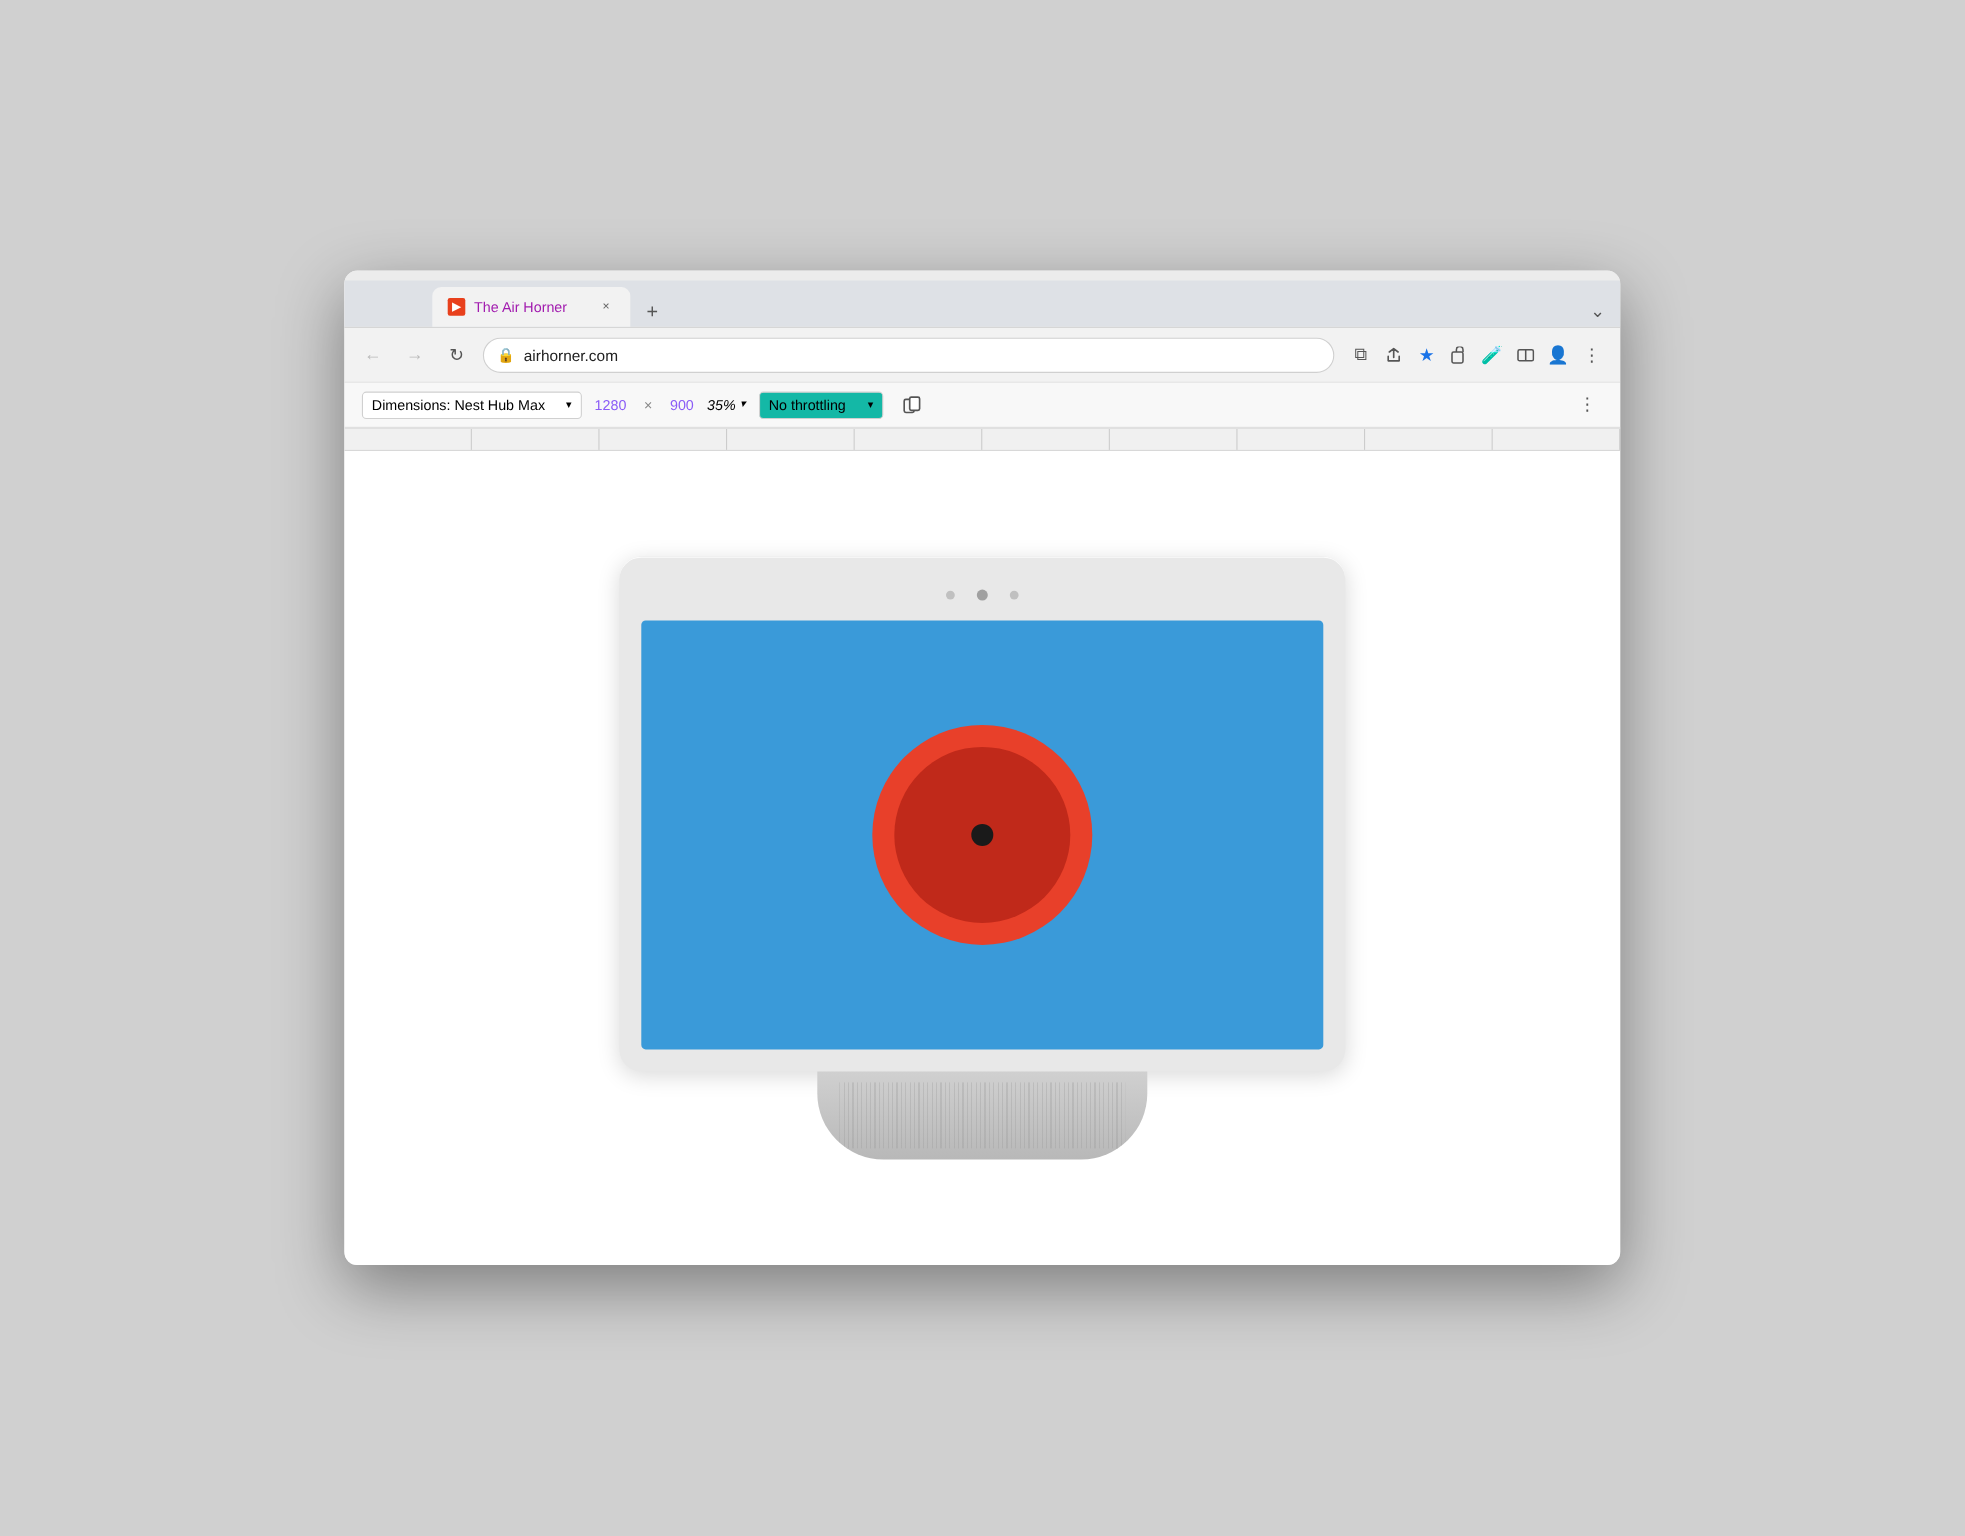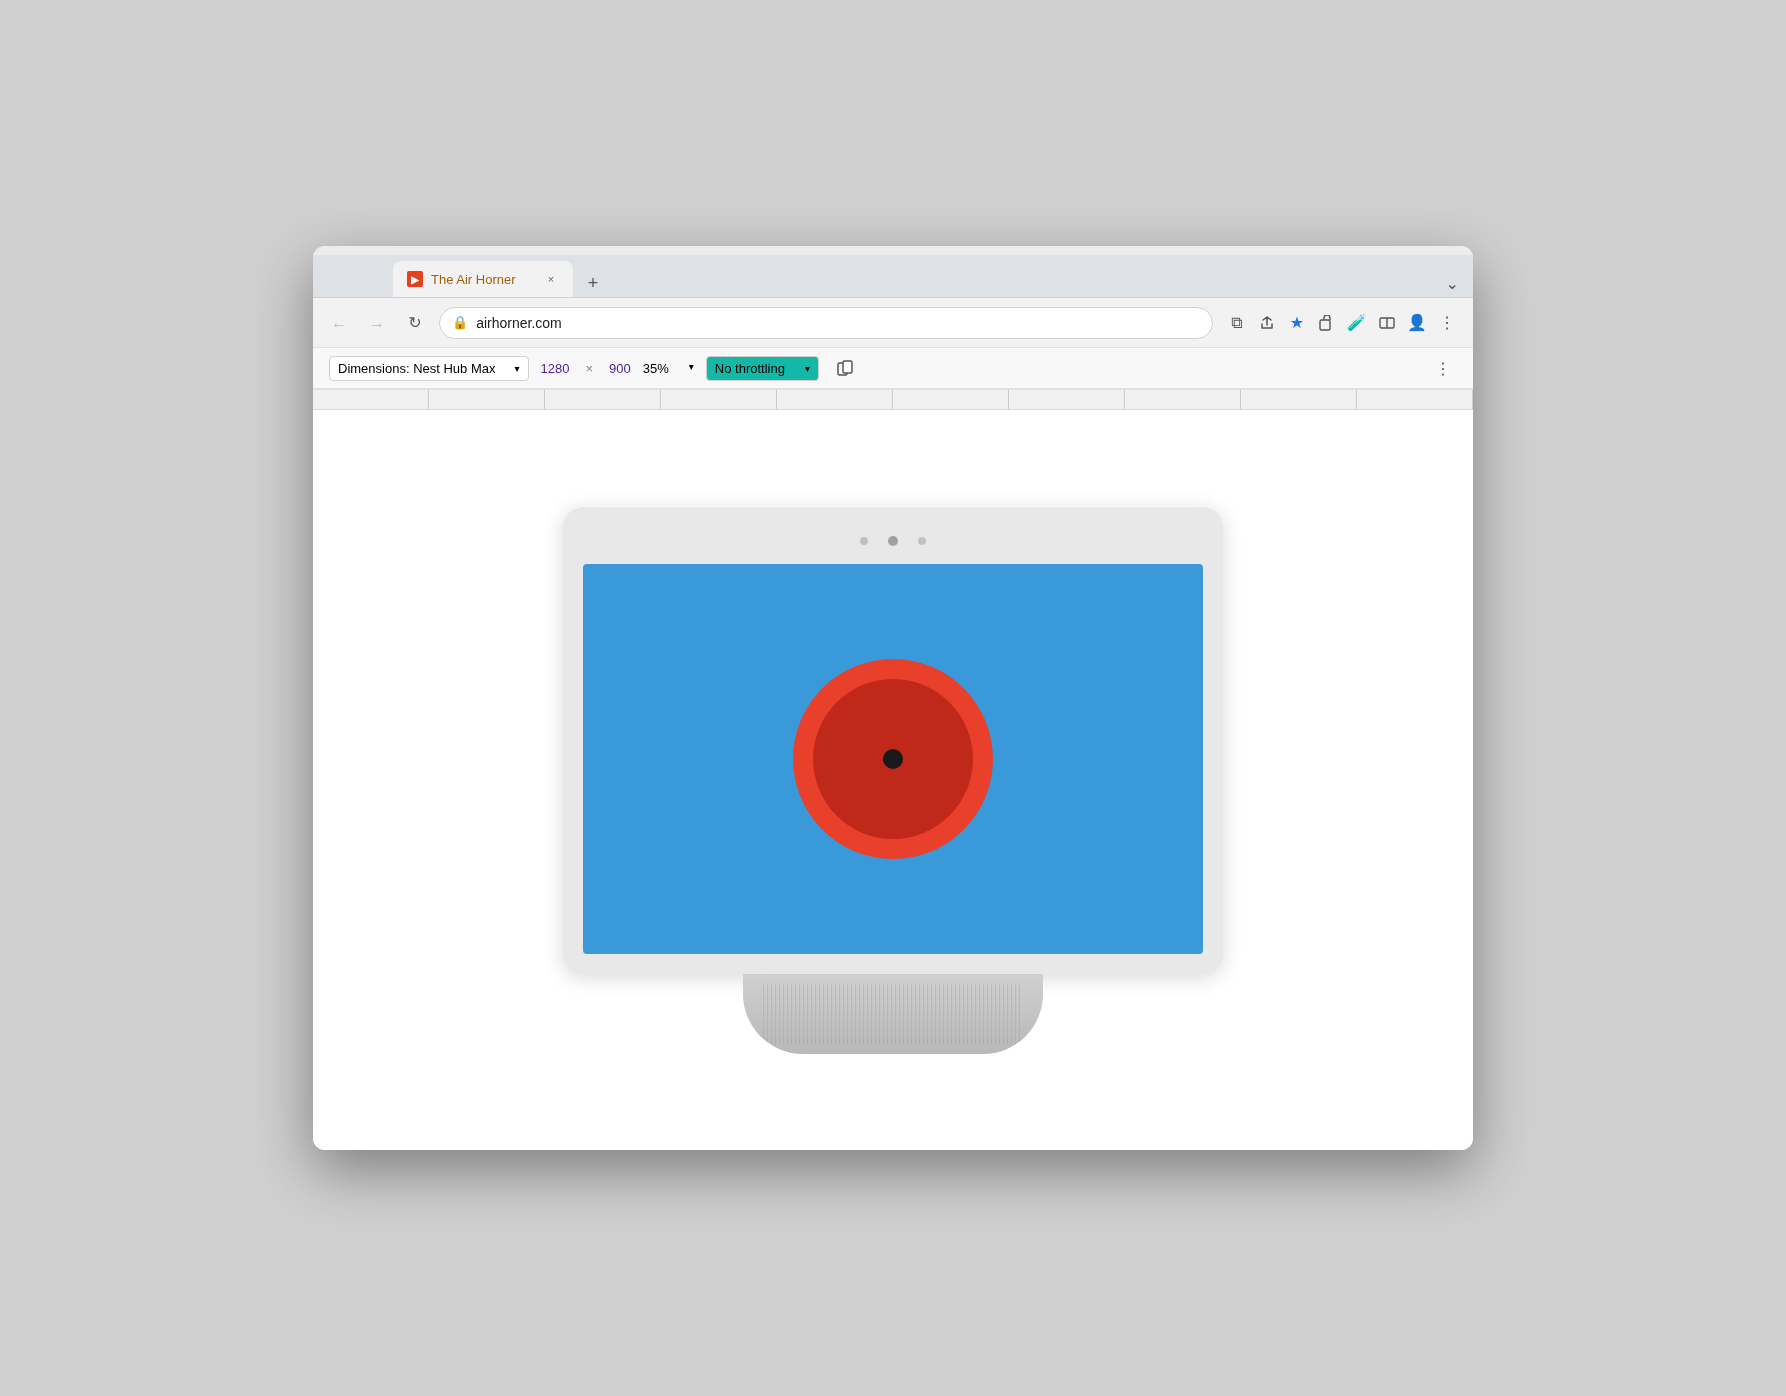--- a/index.html
+++ b/index.html
@@ -79,21 +79,21 @@
       display: flex;
       align-items: center;
       justify-content: center;
       color: white;
       font-size: 10px;
       font-weight: bold;
     }
 
     .tab-title {
       font-size: 13px;
-      color: #a16207;
+      color: #a21caf;
       flex: 1;
     }
 
     .tab-close {
       width: 16px;
       height: 16px;
       border-radius: 50%;
       display: flex;
       align-items: center;
       justify-content: center;
@@ -223,29 +223,30 @@
 
     .dimensions-select .arrow { font-size: 10px; }
 
     .dimension-separator {
       color: #888;
       margin: 0 4px;
     }
 
     .dimension-value {
       font-size: 13px;
-      color: #4c1d95;
+      color: #8b5cf6;
     }
 
     .zoom-select {
       display: flex;
       align-items: flex-start;
-      gap: 20px;
-      cursor: pointer;
-      font-size: 13px;
+      gap: 4px;
+      cursor: pointer;
+      font-size: 13px;
+      font-style: italic;
     }
 
     .zoom-select .arrow { font-size: 10px; }
 
     .throttle-select {
       display: flex;
       align-items: center;
       gap: 20px;
       background: #14b8a6;
       border: 1px solid #d0d0d0;

